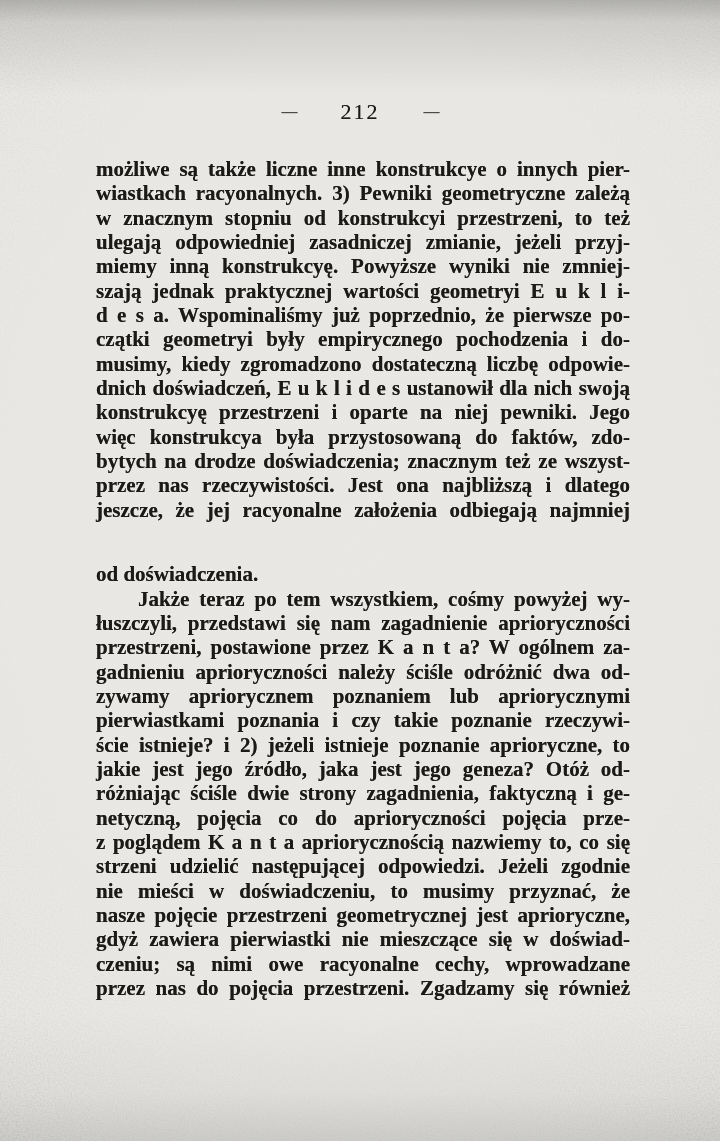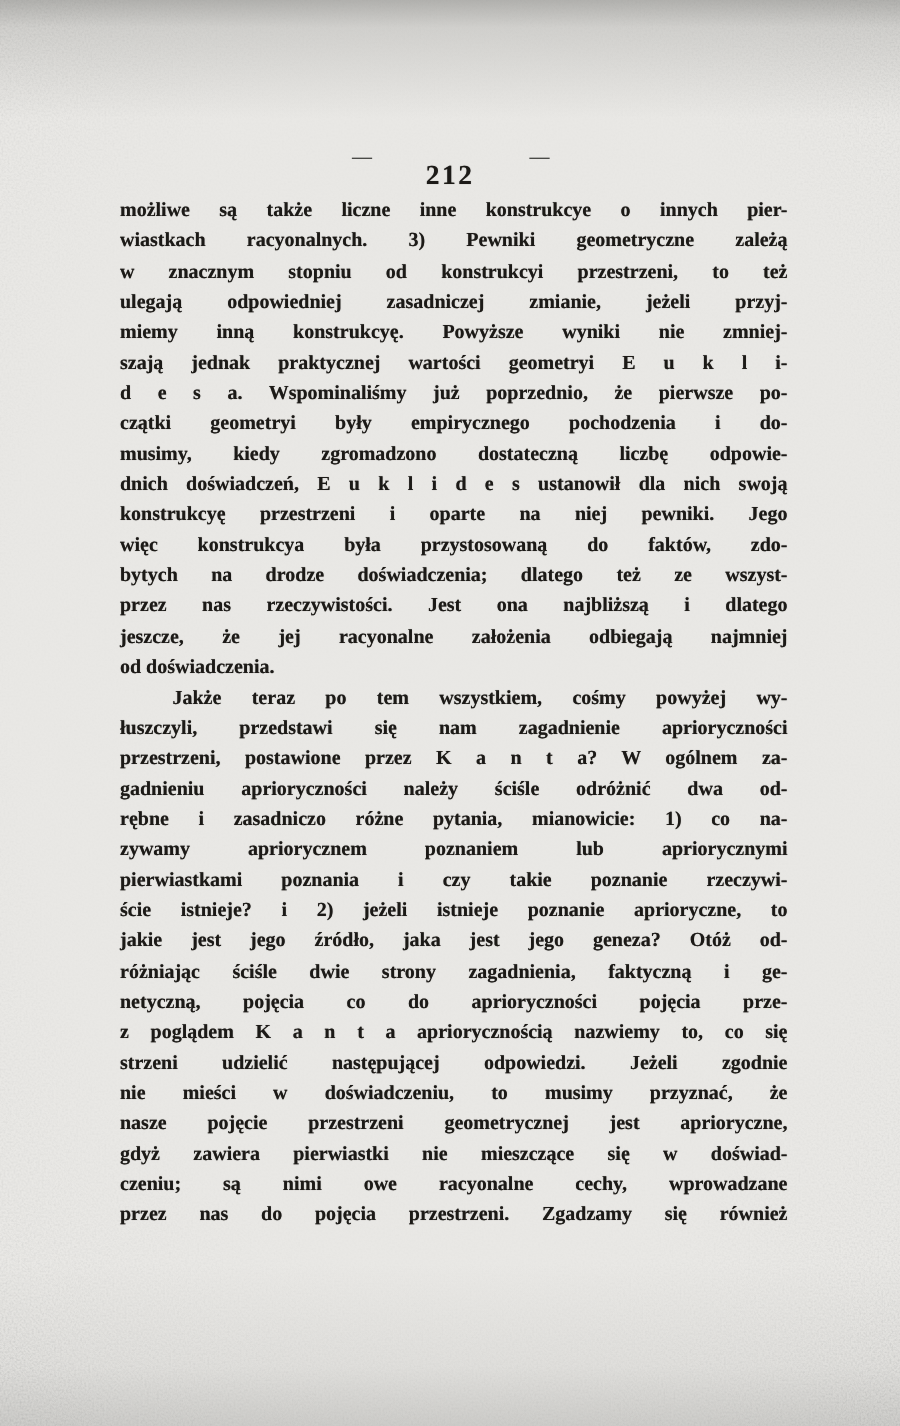--- a/index.html
+++ b/index.html
@@ -37,51 +37,51 @@
   .content { position: absolute; inset: 0; z-index: 4; }
 
   .page-header {
     position: absolute;
     top: 99px; left: 0; width: 100%;
     display: flex; justify-content: center; align-items: center;
     gap: 44px;
     color: var(--ink, #1c1a17);
   }
   .page-number {
-    font-size: 22px; font-weight: 700;
+    font-size: 22px; font-weight: 400;
     letter-spacing: 2px;
     text-shadow: 0 0 0.6px rgba(28,26,23,0.65);
-    margin-top: 28px;
   }
   .header-dash {
     font-size: 16px; font-weight: 700;
     color: #4a4a47;
     letter-spacing: -1px;
   }
 
   .text-block {
     position: absolute;
     left: 96px; top: 157px;
     width: 534px;
     color: var(--ink, #1c1a17);
-    font-size: 16px;
+    font-size: 21px;
     font-weight: 700;
     line-height: 24.35px;
     text-shadow: 0 0 0.55px rgba(28,26,23,0.70);
   }
   .line {
     text-align: justify;
     text-align-last: justify;
     white-space: normal;
     height: 24.35px;
     overflow: visible;
   }
   .line.short {
     text-align: right;
     text-align-last: left;
+    margin-top: 40px;
   }
   .line.indent { text-indent: 42px; }
 </style>
 </head>
 <body>
 
 <div class="scan-page">
 
   <svg class="noise-svg" width="720" height="1141" xmlns="http://www.w3.org/2000/svg">
     <defs>
@@ -114,29 +114,28 @@
         <div class="line">w znacznym stopniu od konstrukcyi przestrzeni, to też</div>
         <div class="line">ulegają odpowiedniej zasadniczej zmianie, jeżeli przyj-</div>
         <div class="line">miemy inną konstrukcyę. Powyższe wyniki nie zmniej-</div>
         <div class="line">szają jednak praktycznej wartości geometryi E u k l i-</div>
         <div class="line">d e s a.  Wspominaliśmy już poprzednio, że pierwsze po-</div>
         <div class="line">czątki geometryi były empirycznego pochodzenia i do-</div>
         <div class="line">musimy, kiedy zgromadzono dostateczną liczbę odpowie-</div>
         <div class="line">dnich doświadczeń, E u k l i d e s ustanowił dla nich swoją</div>
         <div class="line">konstrukcyę przestrzeni i oparte na niej pewniki. Jego</div>
         <div class="line">więc konstrukcya była przystosowaną do faktów, zdo-</div>
-        <div class="line">bytych na drodze doświadczenia; dlatego też ze wszyst-</div>
+        <div class="line">bytych na drodze doświadczenia; znacznym też ze wszyst-</div>
         <div class="line">przez nas rzeczywistości. Jest ona najbliższą i dlatego</div>
         <div class="line">jeszcze, że jej racyonalne założenia odbiegają najmniej</div>
         <div class="line short">od doświadczenia.</div>
         <div class="line indent">Jakże teraz po tem wszystkiem, cośmy powyżej wy-</div>
         <div class="line">łuszczyli, przedstawi się nam zagadnienie aprioryczności</div>
         <div class="line">przestrzeni, postawione przez K a n t a?  W ogólnem za-</div>
         <div class="line">gadnieniu aprioryczności należy ściśle odróżnić dwa od-</div>
-        <div class="line">rębne i zasadniczo różne pytania, mianowicie: 1) co na-</div>
         <div class="line">zywamy apriorycznem poznaniem lub apriorycznymi</div>
         <div class="line">pierwiastkami poznania i czy takie poznanie rzeczywi-</div>
         <div class="line">ście istnieje? i 2) jeżeli istnieje poznanie aprioryczne, to</div>
         <div class="line">jakie jest jego źródło, jaka jest jego geneza?  Otóż od-</div>
         <div class="line">różniając ściśle dwie strony zagadnienia, faktyczną i ge-</div>
         <div class="line">netyczną, pojęcia co do aprioryczności pojęcia prze-</div>
         <div class="line">z poglądem K a n t a apriorycznością nazwiemy to, co się</div>
         <div class="line">strzeni udzielić następującej odpowiedzi. Jeżeli zgodnie</div>
         <div class="line">nie mieści w doświadczeniu, to musimy przyznać, że</div>
         <div class="line">nasze pojęcie przestrzeni geometrycznej jest aprioryczne,</div>

